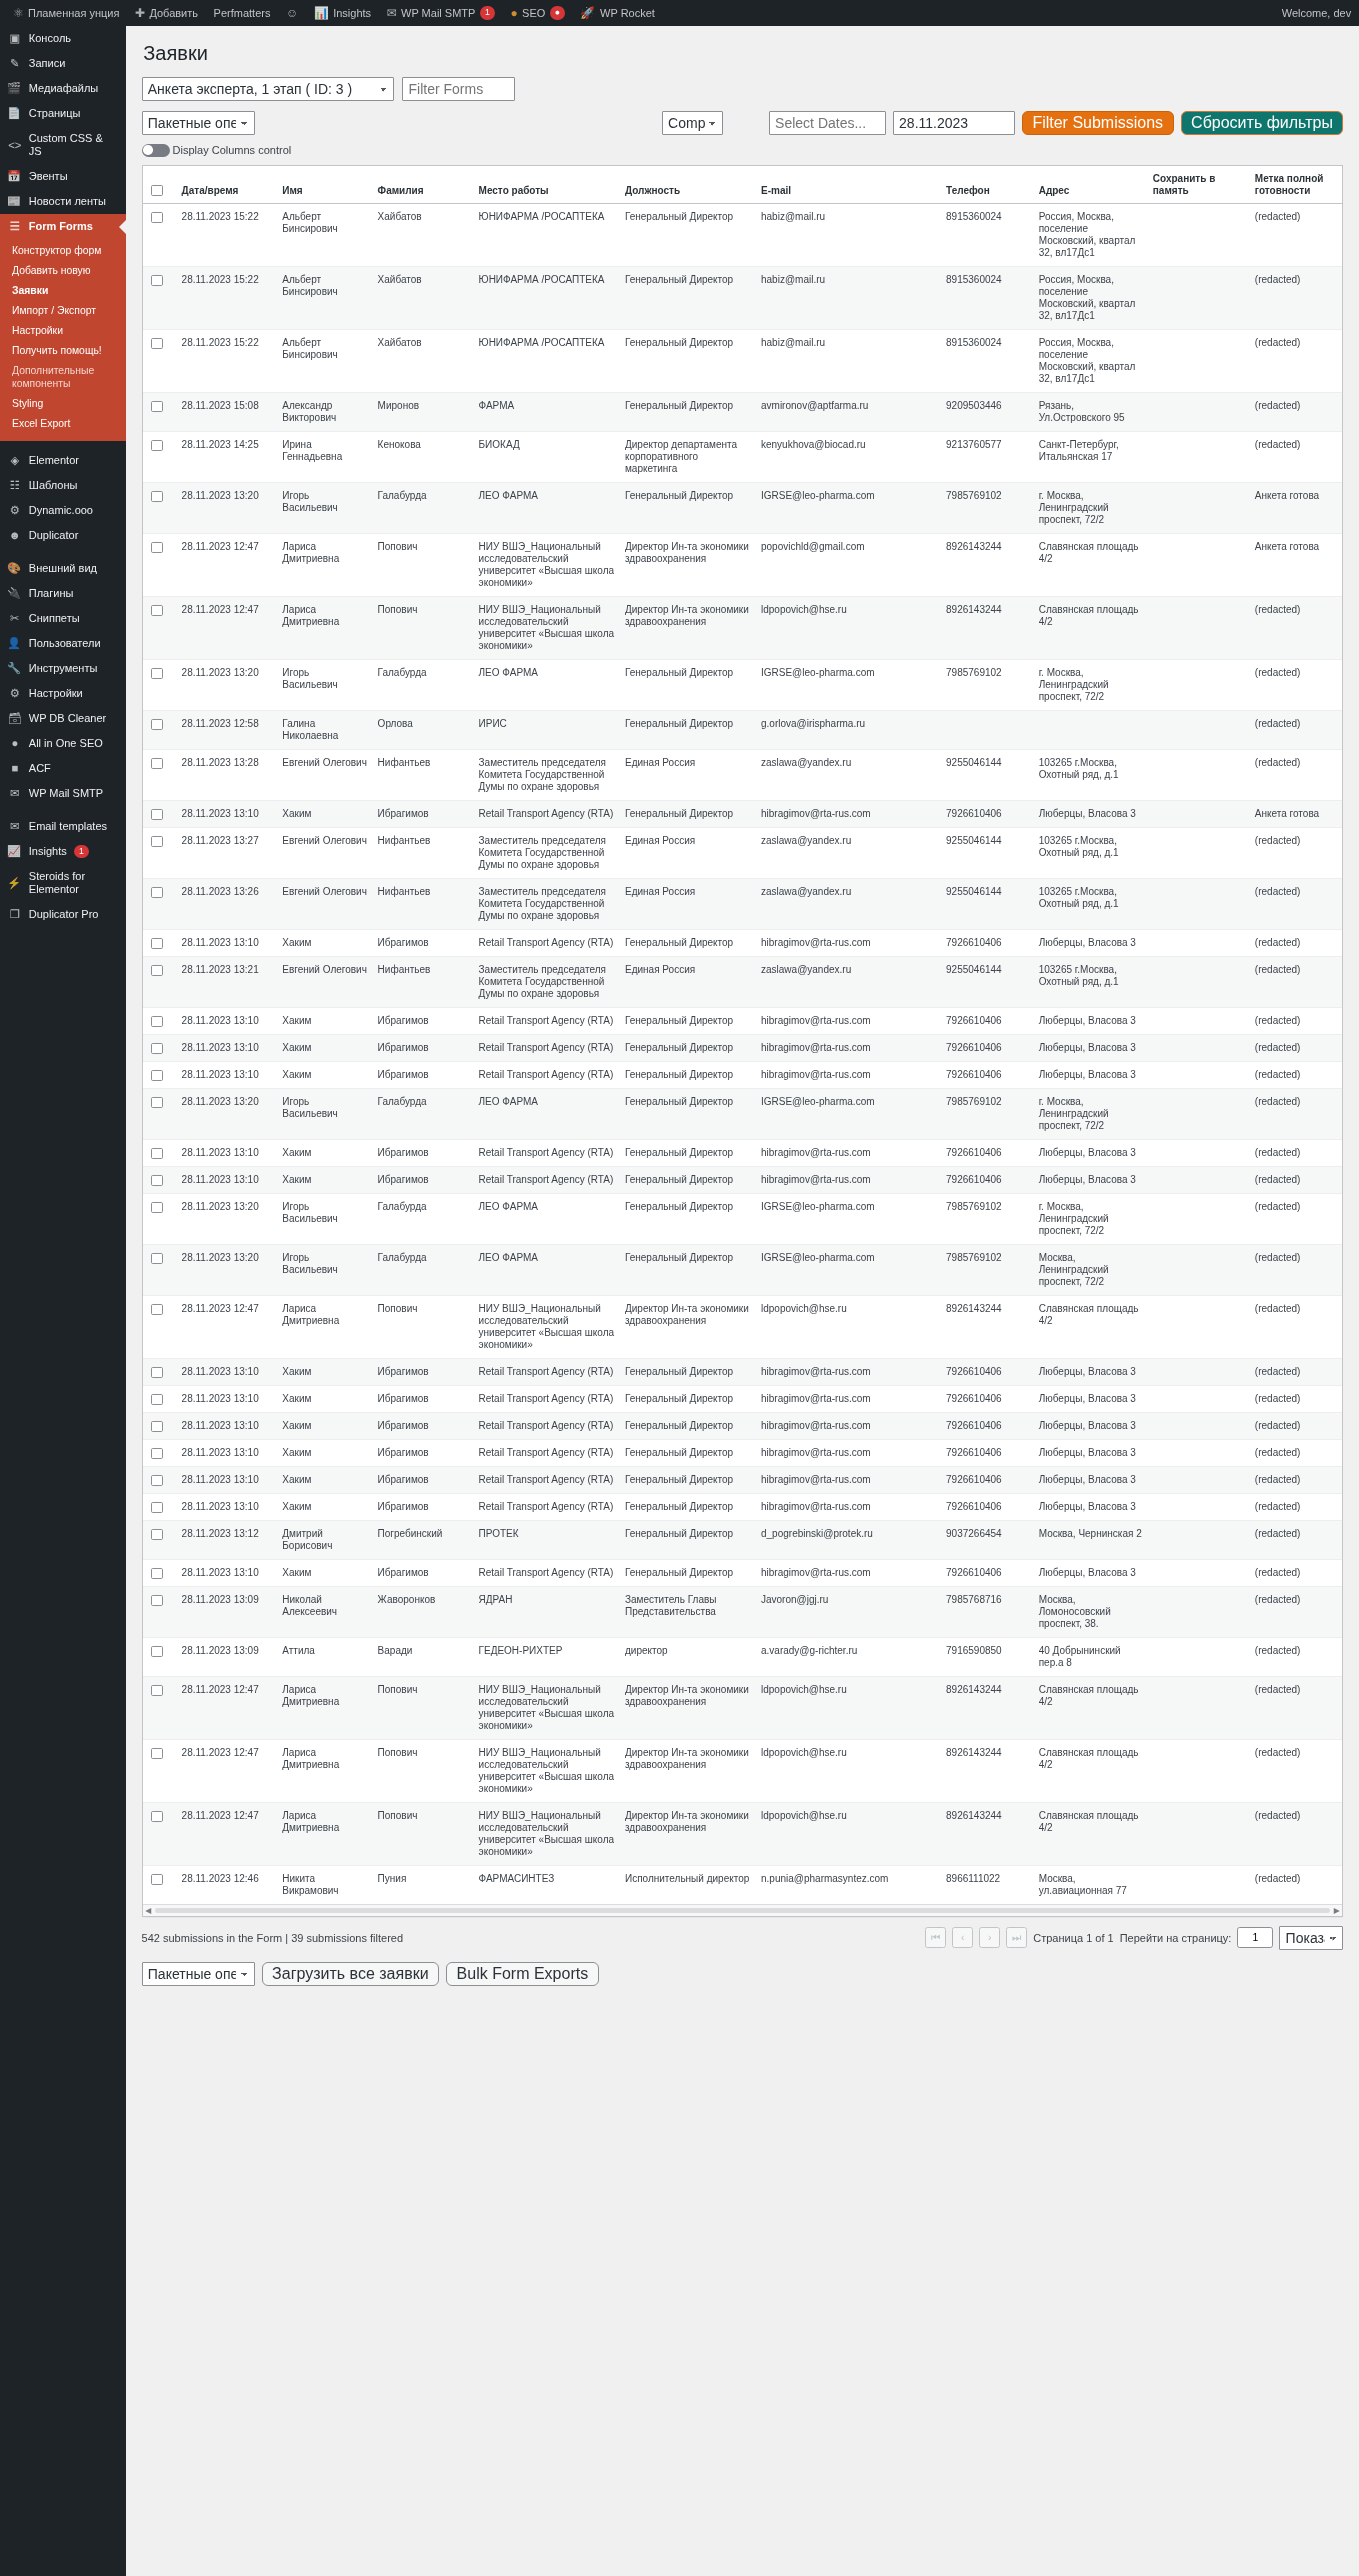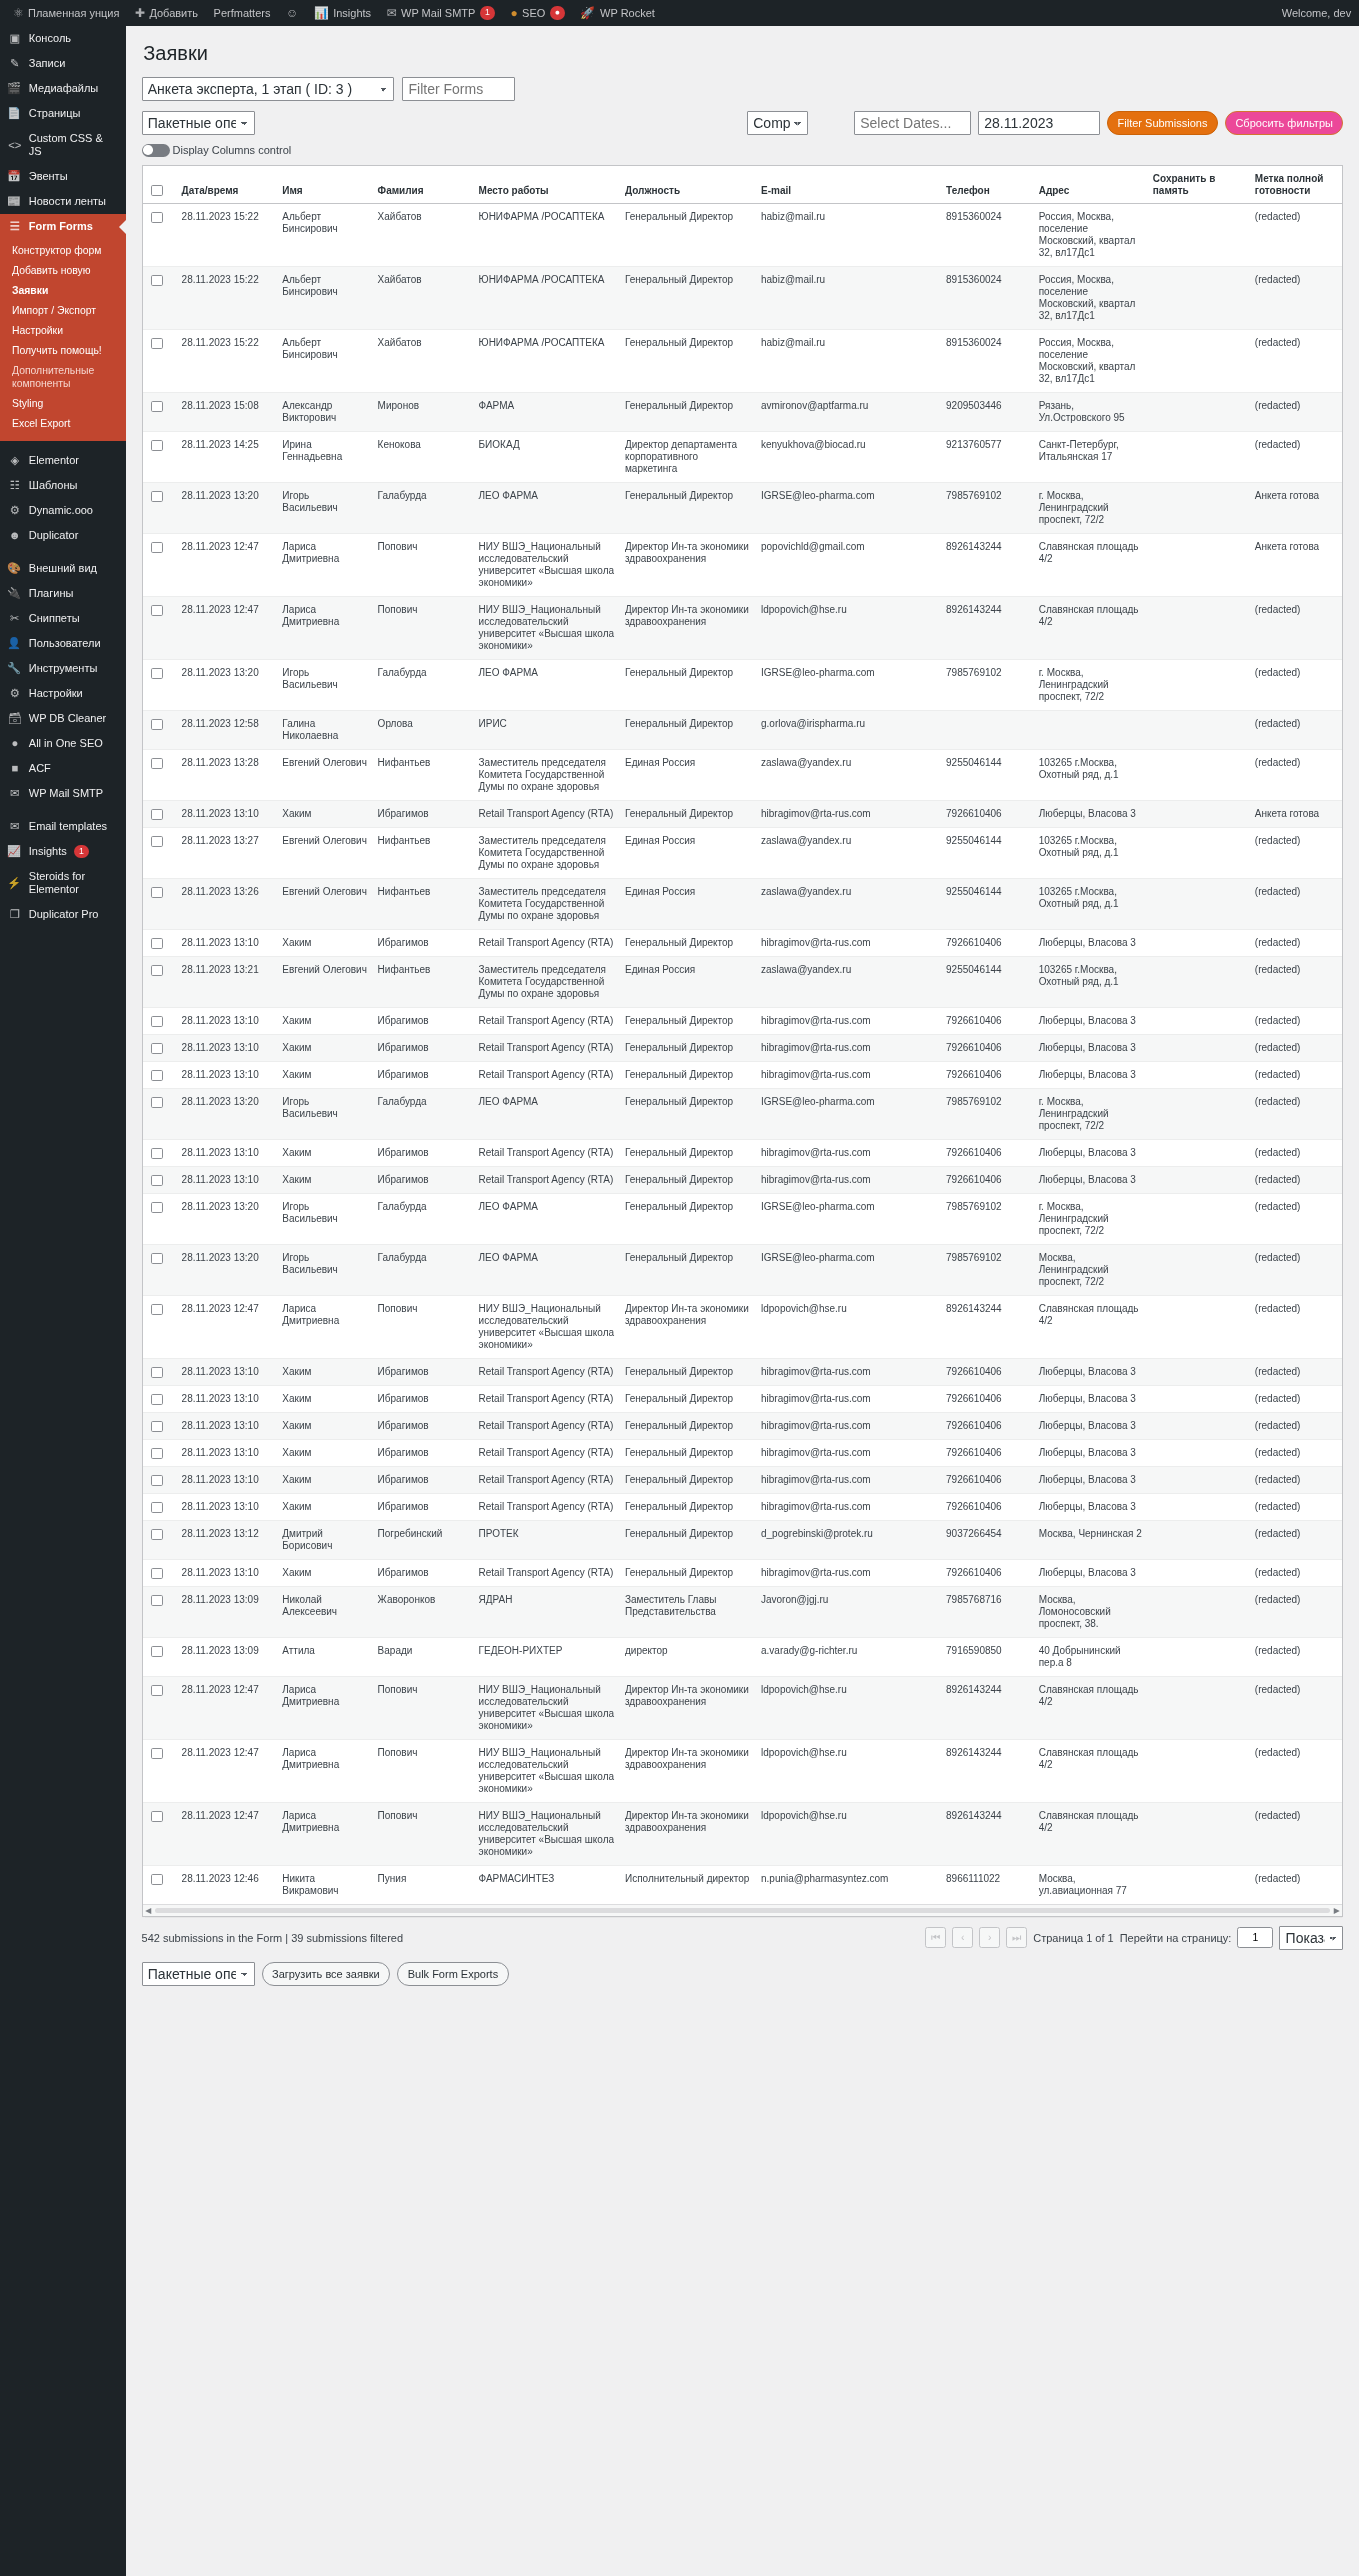--- a/index.html
+++ b/index.html
@@ -110,25 +110,25 @@
     background-position: calc(100% - 9.5px) 10.4px, calc(100% - 6px) 10.4px;
     background-size: 3.5px 3.5px, 3.5px 3.5px; background-repeat: no-repeat;
   }
   .form-select { width: 252px; }
   .filter-forms-input { width: 113px; }
   .bulk-select { width: 113px; }
   .status-select { width: 61px; }
   .dates-input { width: 117px; margin-left: 39px; }
   .date-input { width: 122px; }
   .btn {
-    height: 24px; border-radius: 12px; border: 0.9px solid transparent;
-    font-size: 11px; padding: 0 9.5px; cursor: pointer; line-height: 22.6px;
+    height: 24px; border-radius: 6px; border: 0.9px solid transparent;
+    font-size: 16px; padding: 0 9.5px; cursor: pointer; line-height: 22.6px;
   }
   .btn-orange { background: #e4700f; color: #fff; border-color:#cb6208; }
-  .btn-gray { background: #ec4899; color:#fff; border-color:#d2752f; }
+  .btn-gray { background: #0f766e; color:#fff; border-color:#d2752f; }
   .btn-secondary { background:#f6f7f7; color:#2c3338; border-color:#8c8f94; }
   .second-row { display:flex; align-items:center; gap:7px; margin-bottom: 8.7px; }
   .second-row .right-group { margin-left: auto; display:flex; align-items:center; gap:7px; }
   .toggle-row { display:flex; align-items:center; gap:3px; margin: 3.5px 0 8.7px 0; }
   .switch {
     width: 28px; height: 13px; border-radius: 7px; background: #787c82;
     position: relative; display:inline-block;
   }
   .switch::after {
     content:""; position:absolute; width: 9.5px; height: 9.5px; border-radius:50%;

